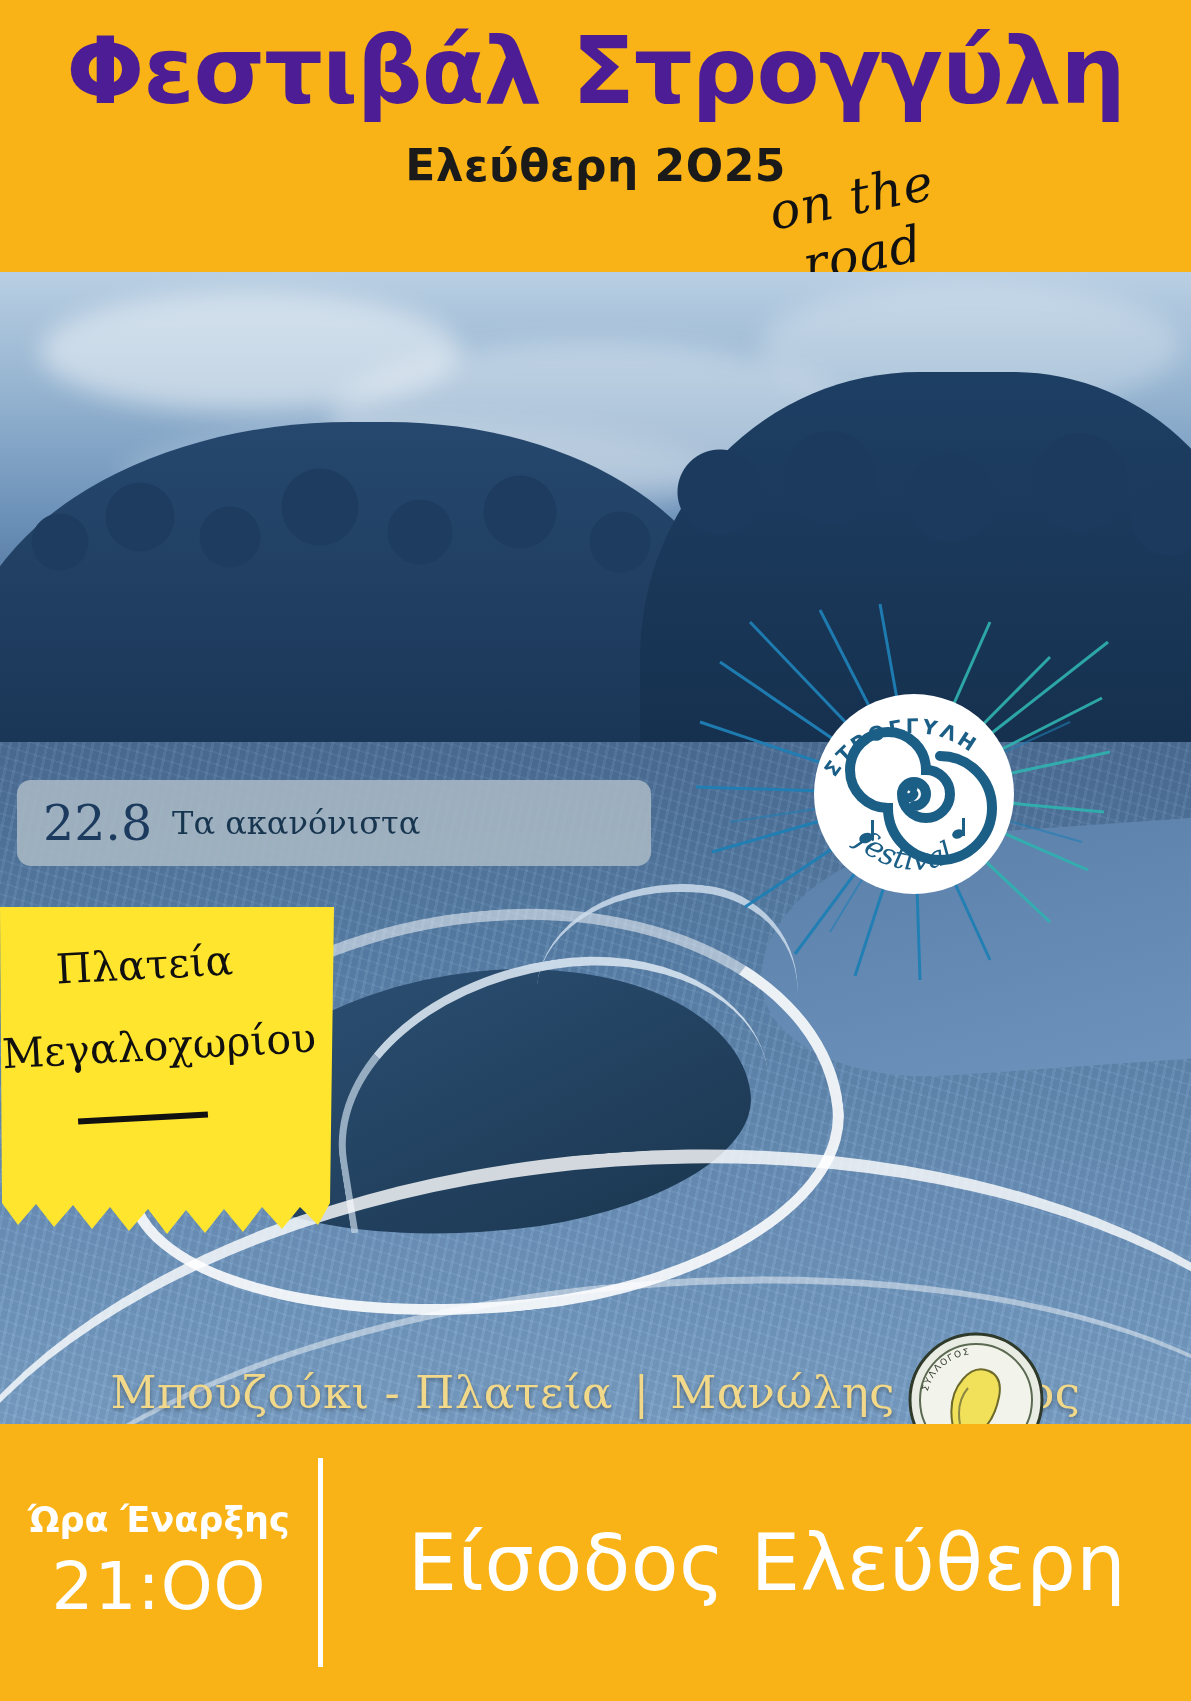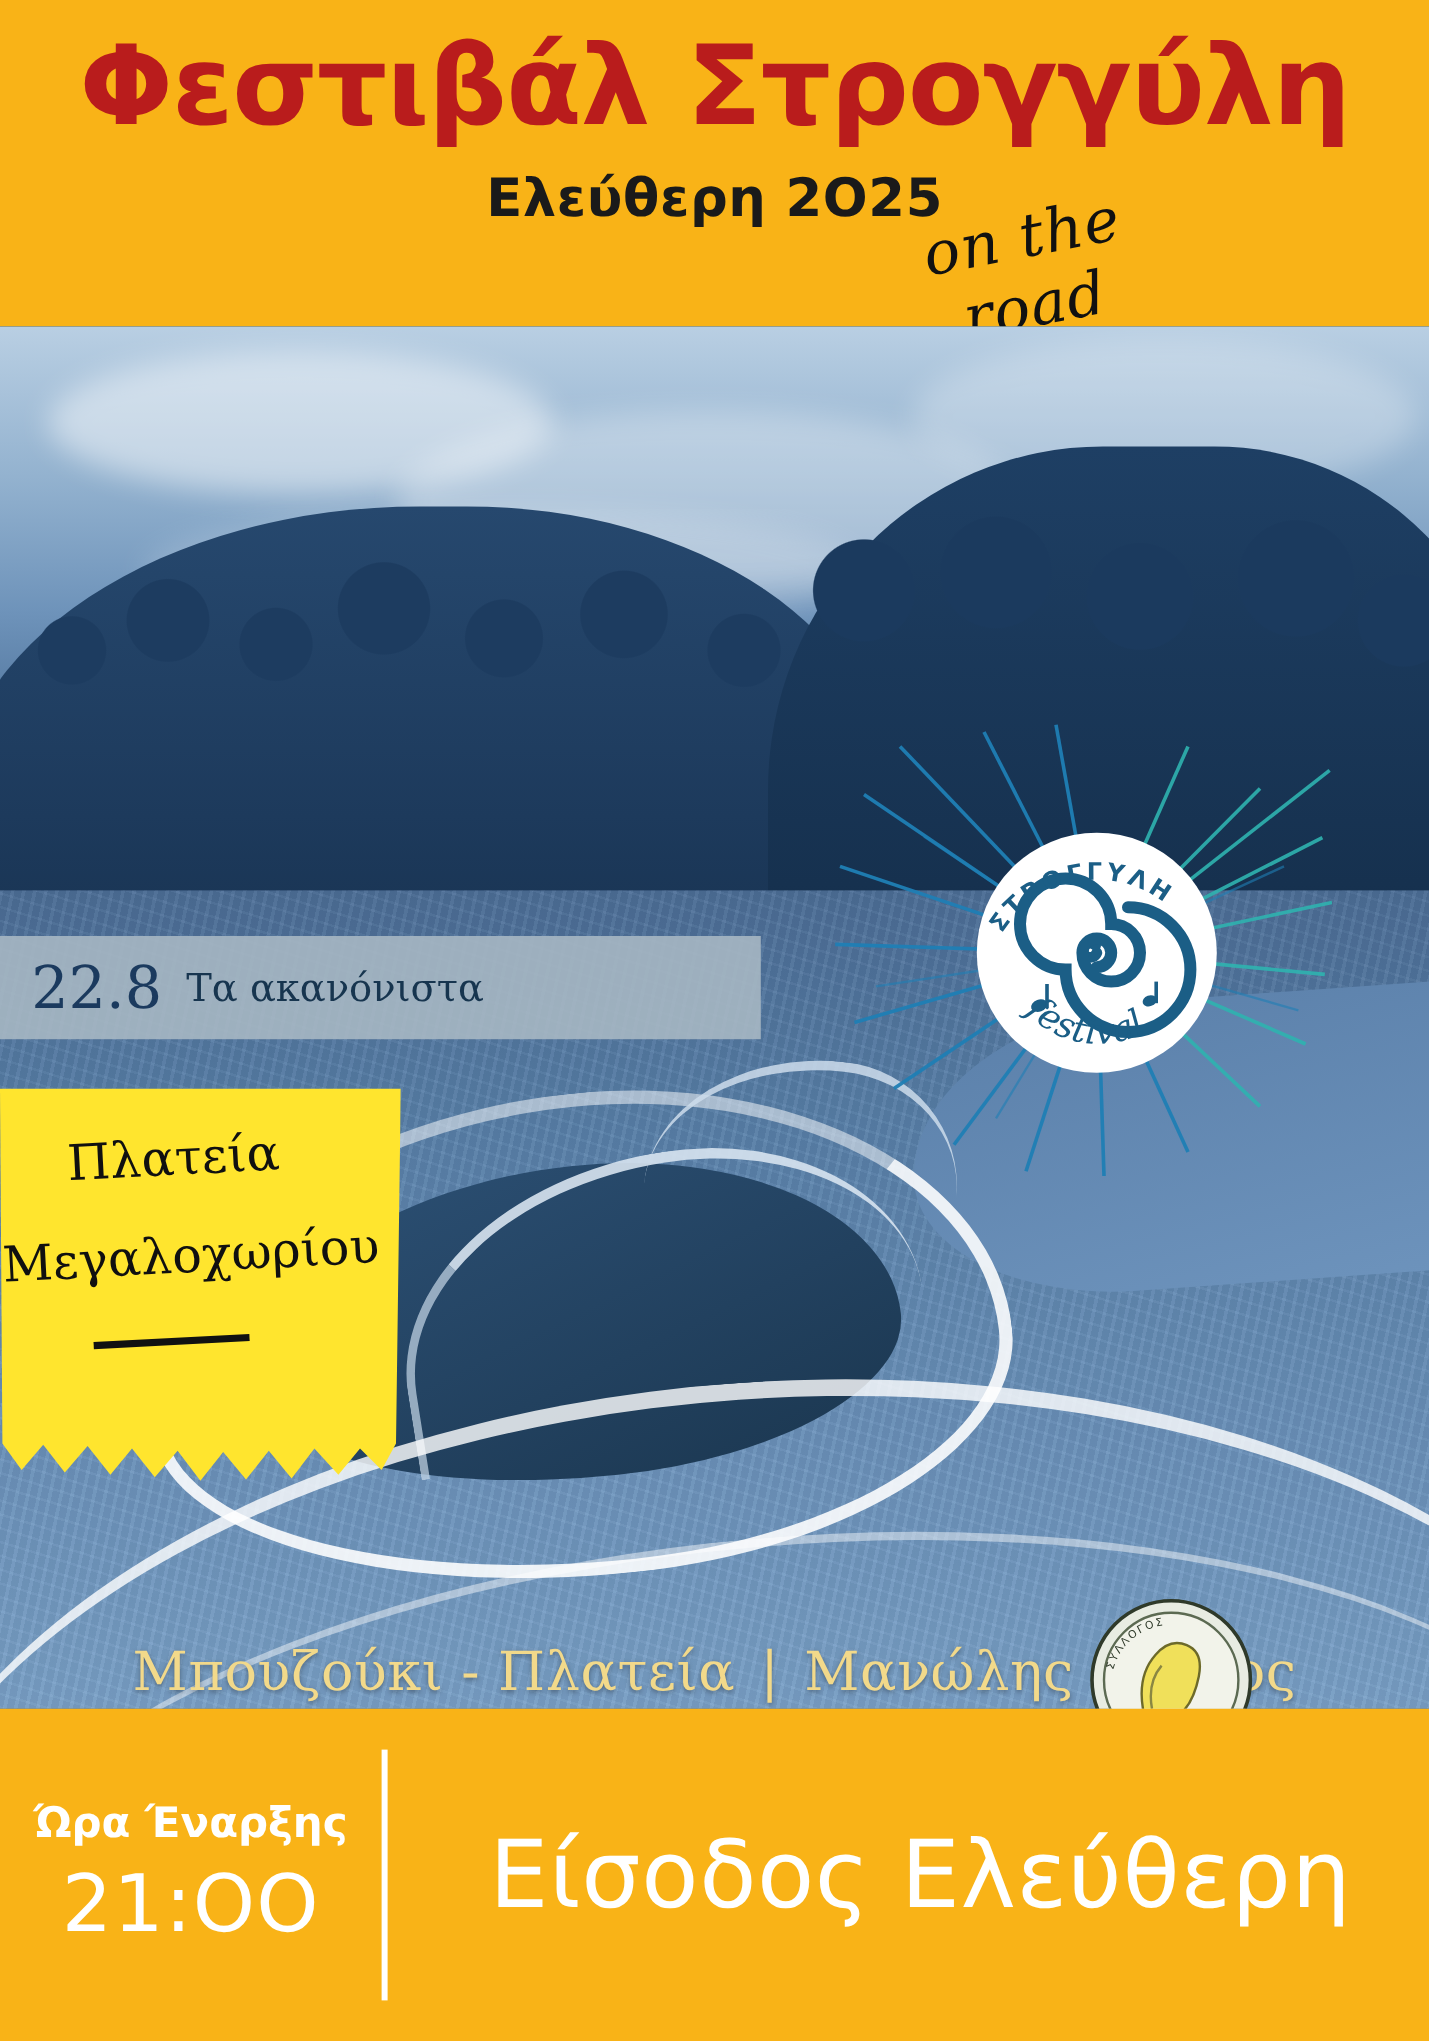--- a/index.html
+++ b/index.html
@@ -29,21 +29,21 @@
   }
   .festival-title {
     position: absolute;
     left: 0; top: 24px;
     width: 1191px;
     text-align: center;
     font-family: "DejaVu Sans", sans-serif;
     font-weight: bold;
     font-size: 92px;
     line-height: 1.05;
-    color: #b91c1c;
+    color: #4c1d95;
     letter-spacing: -1px;
     white-space: nowrap;
   }
   .festival-sub {
     position: absolute;
     left: 0; top: 140px;
     width: 1191px;
     text-align: center;
     font-family: "DejaVu Sans", sans-serif;
     font-weight: bold;
@@ -199,26 +199,27 @@
   }
   .logo-circle {
     position: absolute;
     left: 118px; top: 86px;
     width: 212px; height: 212px;
   }
 
   
   .date-banner {
     position: absolute;
-    left: 0; top: 508px;
+    left: 17px; top: 508px;
     width: 634px;
     height: 86px;
     background: rgba(168,184,196,0.88);
     display: flex;
     align-items: center;
+    border-radius: 14px;
   }
   .date-num {
     font-family: "DejaVu Serif", serif;
     font-size: 49px;
     color: #1b3a5e;
     padding-left: 26px;
   }
   .date-text {
     font-family: "DejaVu Serif", serif;
     font-size: 32px;

